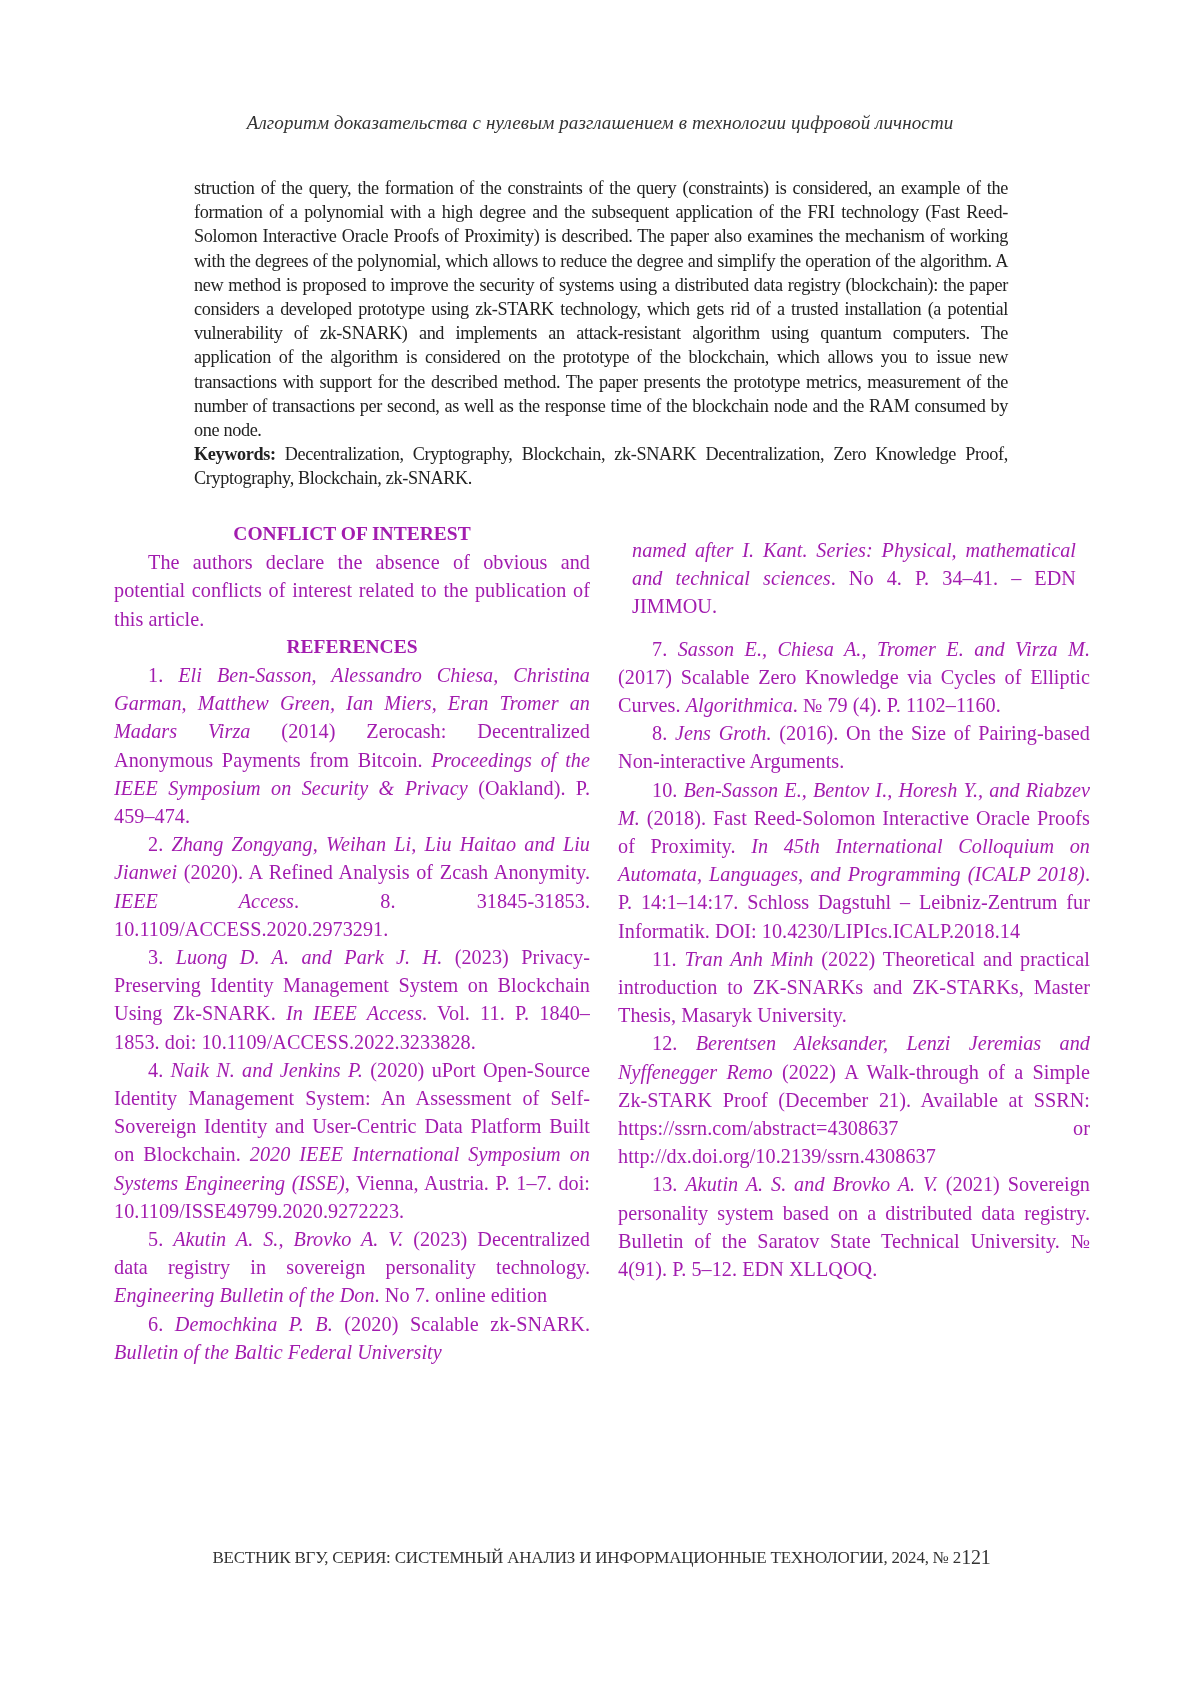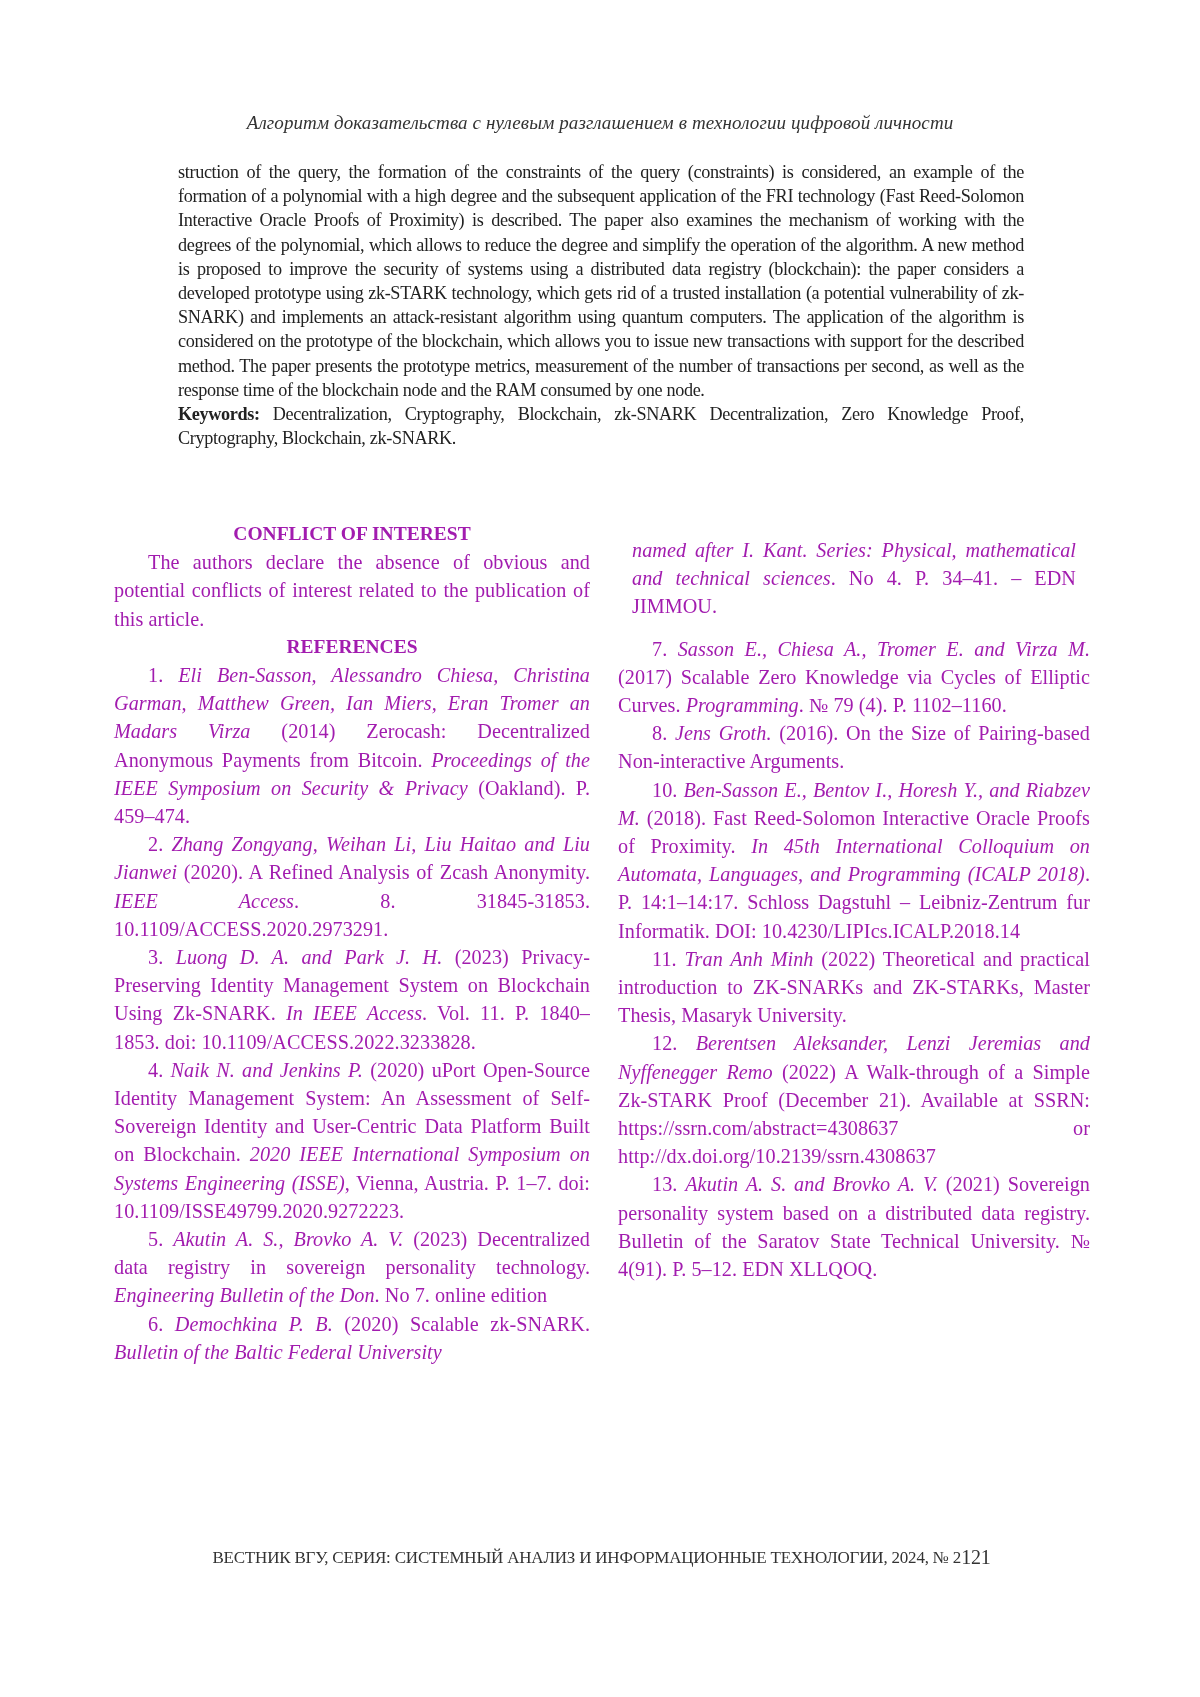--- a/index.html
+++ b/index.html
@@ -9,21 +9,21 @@
   }
   .running-head {
     position: absolute; top: 112px; left: 0; width: 1200px; text-align: center;
     font-style: italic; font-size: 19px; color: #333333; letter-spacing: 0.1px;
   }
   .abstract {
     position: absolute; top: 160px; left: 178px; width: 846px;
     font-size: 18.2px; line-height: 24.2px; text-align: justify; color: #222;
     letter-spacing: -0.35px;
   }
-  .abstract p { margin: 0; }
+  .abstract p { margin: 16px; }
   .abstract .kw-label { font-weight: bold; }
   .col {
     position: absolute; top: 520px; font-size: 20.2px; line-height: 28.2px;
     text-align: justify; color: #a21caf; letter-spacing: 0.05px;
   }
   .col-left { left: 114px; width: 476px; }
   .col-right { left: 618px; width: 472px; top: 522px; }
   .col p { margin: 0; }
   .section-title {
     text-align: center; font-weight: bold; font-size: 19.5px; margin: 0;
@@ -86,21 +86,21 @@
     <i>Demochkina P. B.</i><span> (2020) Scalable zk-SNARK. </span><i>Bulletin of the Baltic Federal University</i>
   </p>
 </div>
 
 <div class="col col-right">
   <p style="margin:14px;">
     <i>named after I. Kant. Series: Physical, mathematical and technical sciences</i><span>. No 4. P. 34–41. – EDN JIMMOU.</span>
   </p>
   <p class="ref">
     <span class="num">7.</span>
-    <i>Sasson E., Chiesa A., Tromer E. and Virza M.</i><span> (2017) Scalable Zero Knowledge via Cycles of Elliptic Curves. </span><i>Programming</i><span>. № 79 (4). P. 1102–1160.</span>
+    <i>Sasson E., Chiesa A., Tromer E. and Virza M.</i><span> (2017) Scalable Zero Knowledge via Cycles of Elliptic Curves. </span><i>Algorithmica</i><span>. № 79 (4). P. 1102–1160.</span>
   </p>
   <p class="ref">
     <span class="num">8.</span>
     <i>Jens Groth.</i><span> (2016). On the Size of Pairing-based Non-interactive Arguments.</span>
   </p>
   <p class="ref">
     <span class="num">10.</span>
     <i>Ben-Sasson E., Bentov I., Horesh Y., and Riabzev M.</i><span> (2018). Fast Reed-Solomon Interactive Oracle Proofs of Proximity. </span><i>In 45th International Colloquium on Automata, Languages, and Programming (ICALP 2018)</i><span>. P. 14:1–14:17. Schloss Dagstuhl – Leibniz-Zentrum fur Informatik. DOI: 10.4230/LIPIcs.ICALP.2018.14</span>
   </p>
   <p class="ref">

